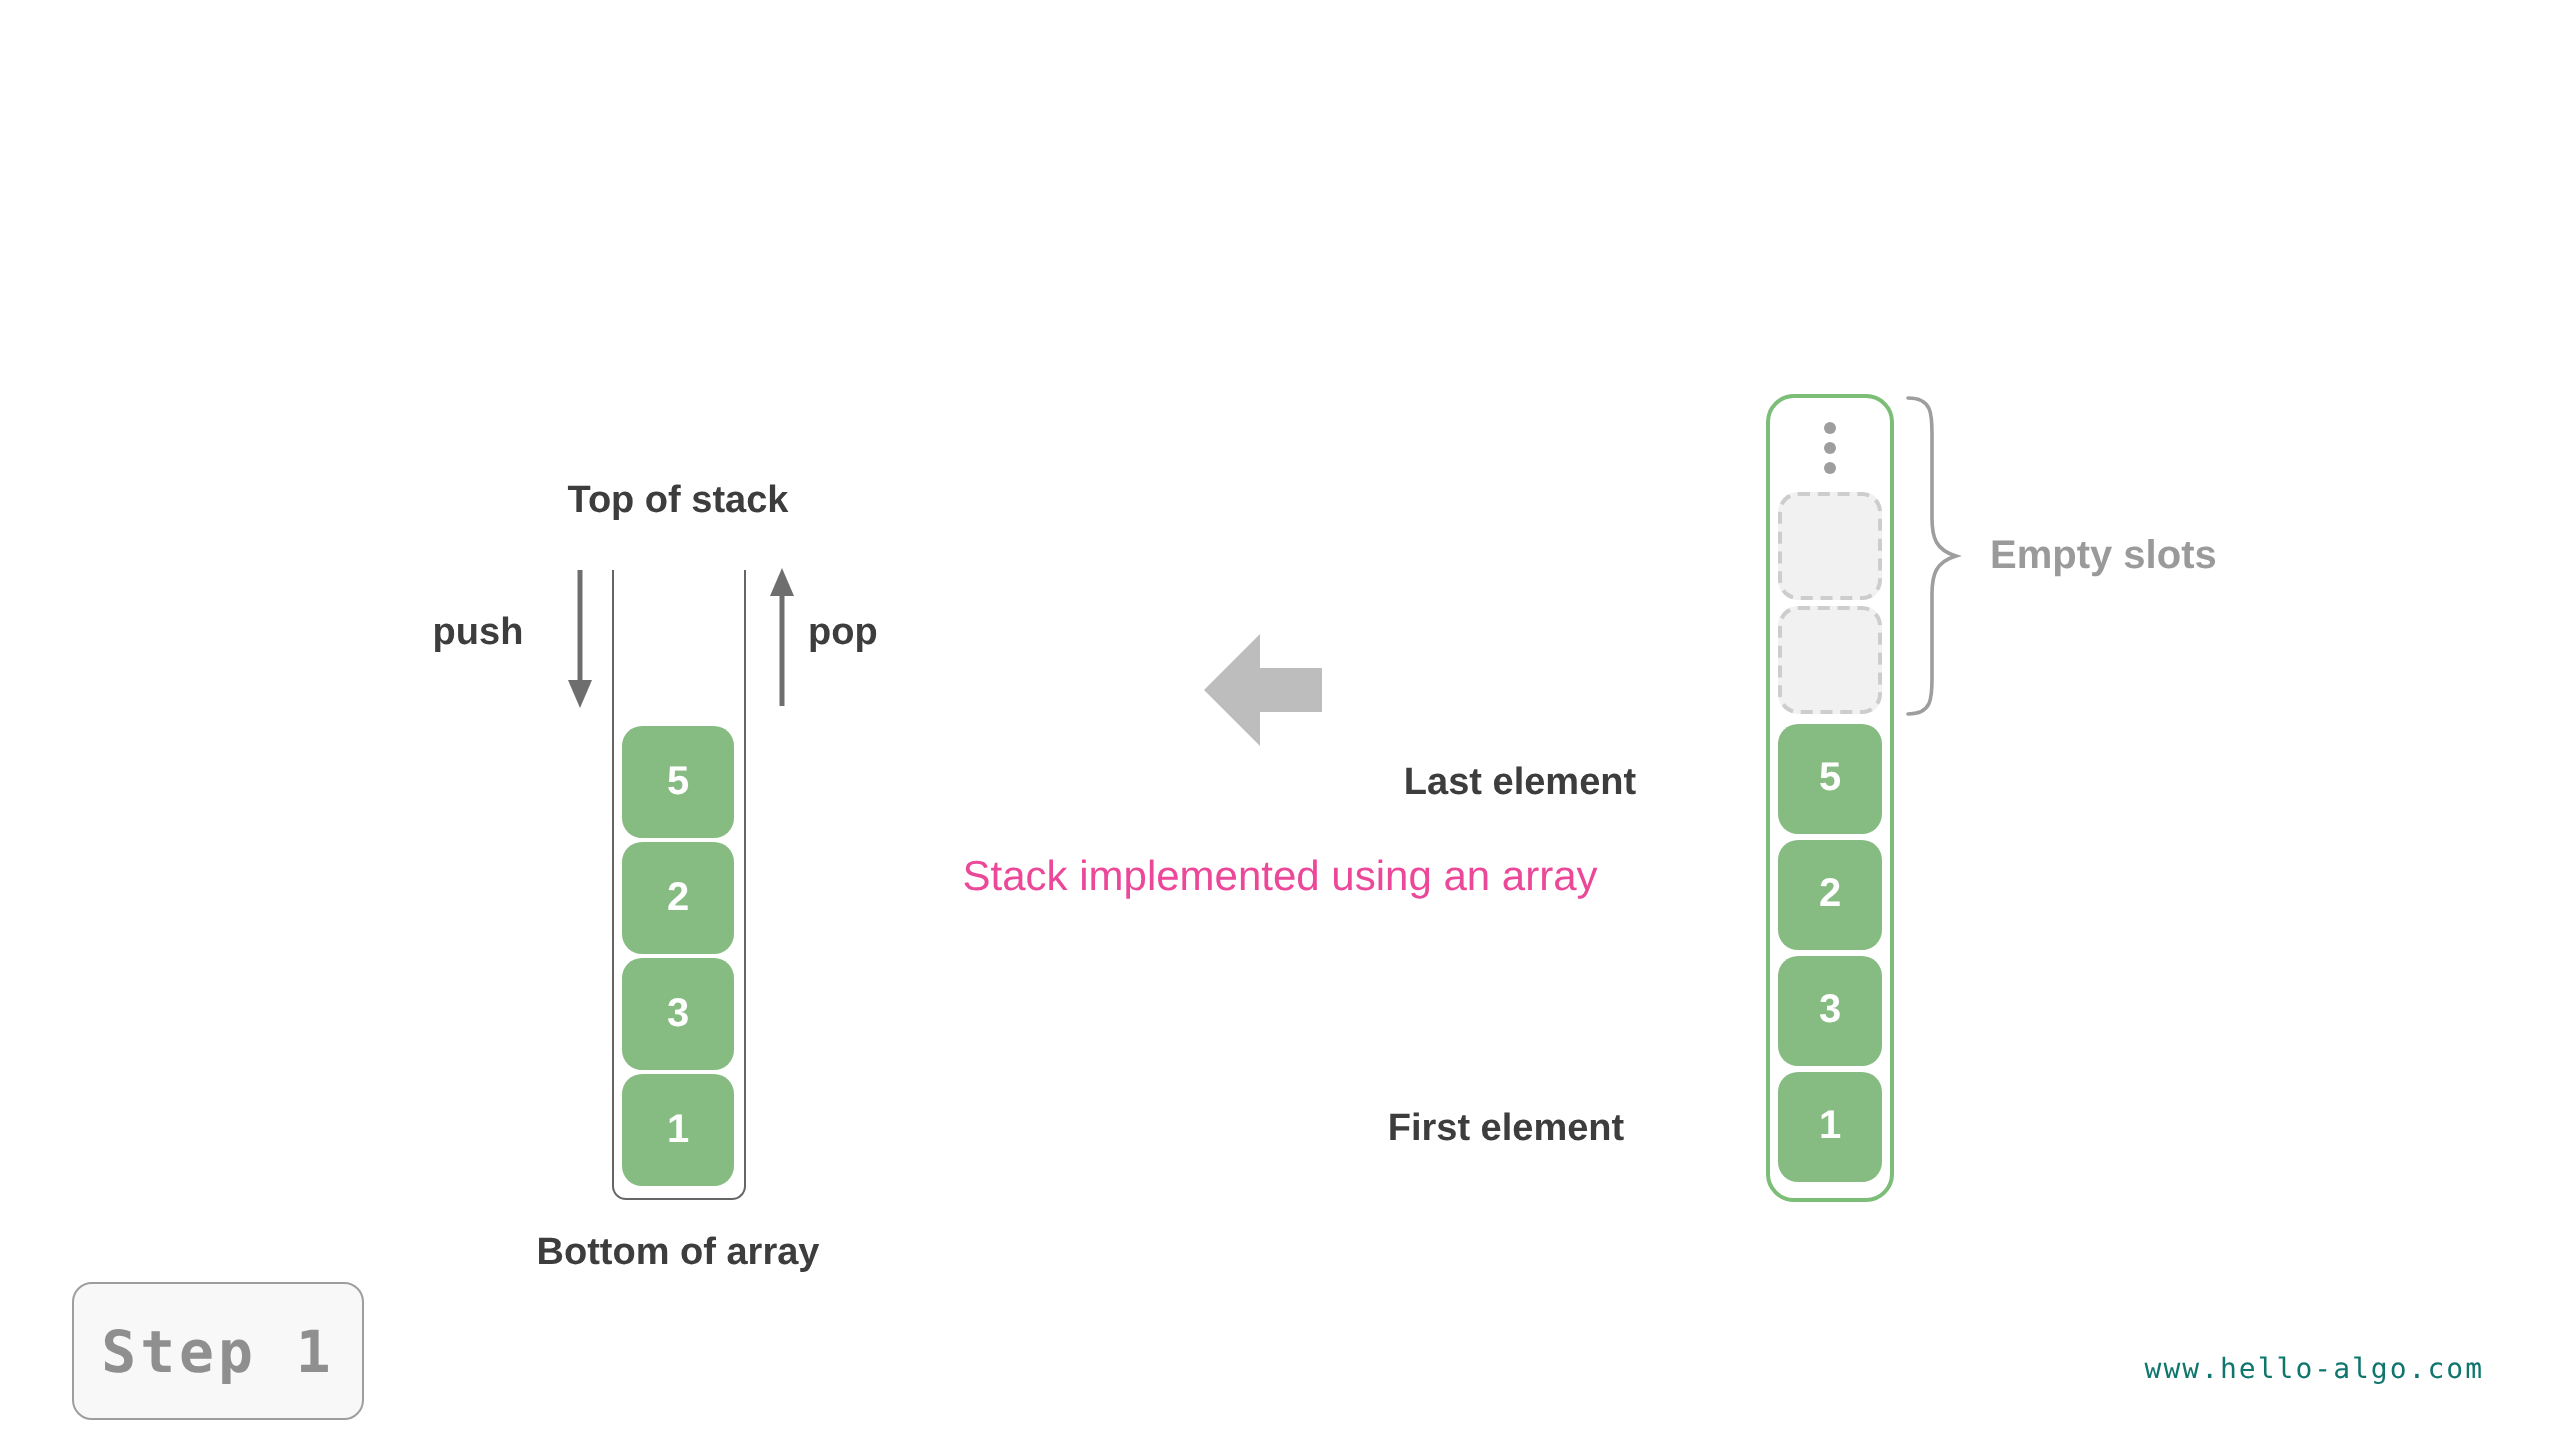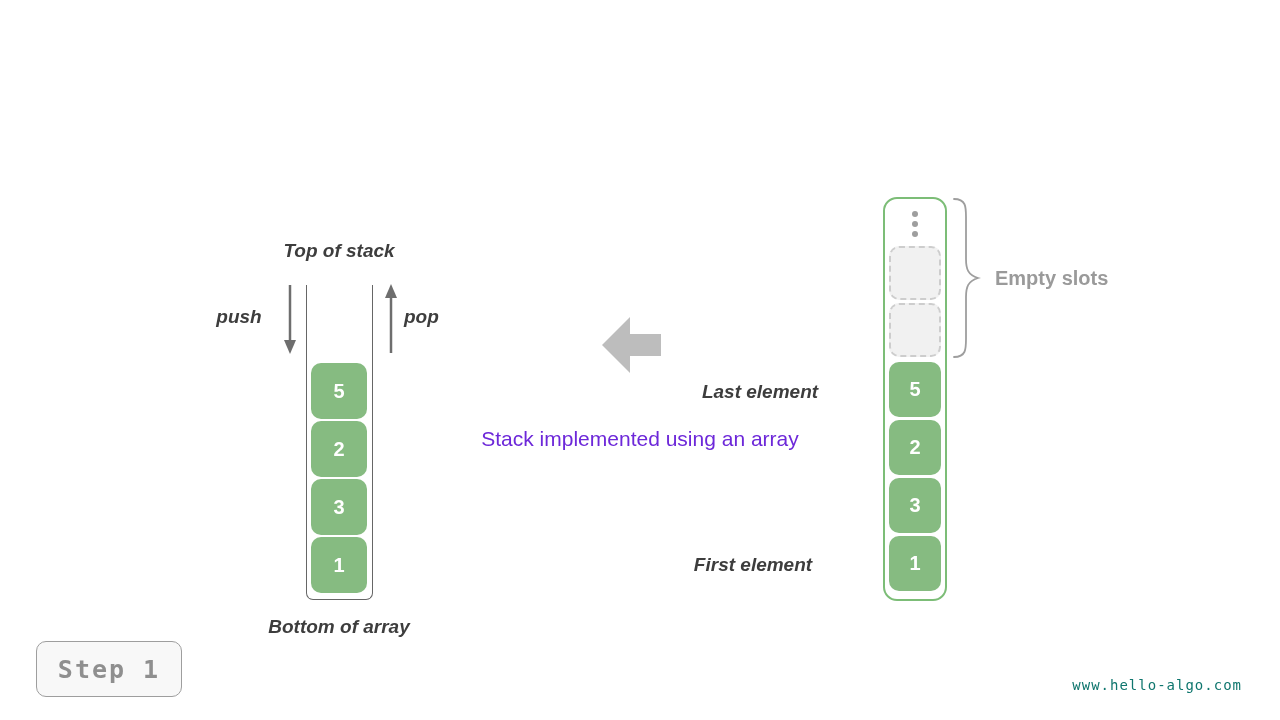--- a/index.html
+++ b/index.html
@@ -3,23 +3,23 @@
 <meta charset="utf-8">
 <style>
   html,body { margin:0; padding:0; background:#ffffff; }
   .canvas {
     position:relative; width:1280px; height:720px; background:#ffffff;
     font-family:"Liberation Sans", sans-serif; overflow:hidden;
   }
   .abs { position:absolute; }
 
   
-  .lbl-dark  { color:#3d3d3d; font-weight:bold; font-size:19px; line-height:22px;font-style:italic; }
+  .lbl-dark  { color:#3d3d3d; font-weight:bold; font-size:19px; line-height:22px; }
   .lbl-gray  { color:#9a9a9a; }
-  .caption   { font-size:21px; color:#6d28d9; text-align:center; }
+  .caption   { font-size:21px; color:#ec4899; text-align:center; }
   .center-txt{ text-align:center; }
   .right-txt { text-align:center; }
 
   
   .cell {
     position:absolute; background:#86bb81; border-radius:10px;
     color:#ffffff; font-size:20px; font-weight:bold;
     display:flex; align-items:center; justify-content:center;
   }
   .cell-left  { left:311px; width:56px; height:56px; }
@@ -38,25 +38,25 @@
     border:2px solid #7cbd77; border-radius:14px; background:#ffffff;
   }
   .dot { position:absolute; width:6px; height:6px; border-radius:50%; background:#9e9e9e; left:912px; }
   .empty-slot {
     position:absolute; left:889px; width:52px; height:54px; box-sizing:border-box;
     background:#f1f1f1; border:2px dashed #cdcdcd; border-radius:10px;
   }
 
   
   .step-badge {
-    left:36px; top:641px; width:146px; height:56px; box-sizing:border-box;
+    left:36px; top:641px; width:146px; height:69px; box-sizing:border-box;
     background:#f8f8f8; border:1.5px solid #9e9e9e; border-radius:10px;
     display:flex; align-items:center; justify-content:center;
     font-family:"DejaVu Sans Mono", monospace; font-weight:bold;
-    font-size:25px; color:#8f8f8f; letter-spacing:2px;
+    font-size:29px; color:#8f8f8f; letter-spacing:2px;
   }
   .watermark {
     right:38px; top:677px; font-family:"DejaVu Sans Mono", monospace;
     font-size:14px; color:#0f766e; letter-spacing:1px;
   }
 </style>
 </head>
 <body>
 
 <div class="canvas">

